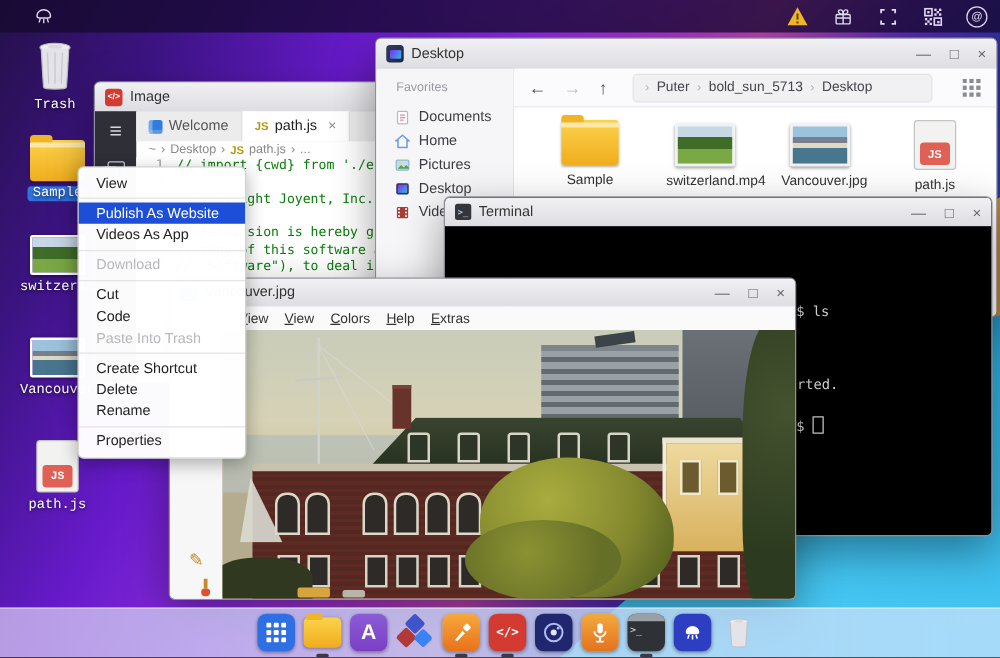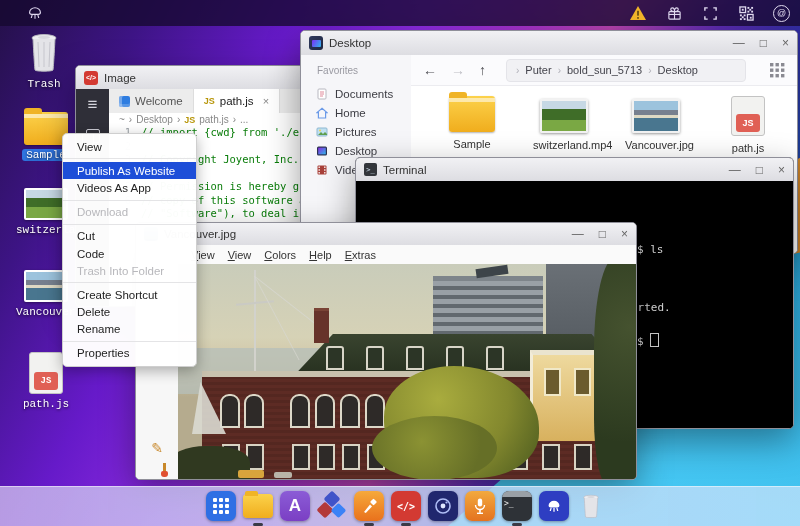--- a/index.html
+++ b/index.html
@@ -483,21 +483,21 @@
   <div id="ctx">
     <div class="cm-item">View</div>
     <div class="cm-sep"></div>
     <div class="cm-item hl">Publish As Website</div>
     <div class="cm-item">Videos As App</div>
     <div class="cm-sep"></div>
     <div class="cm-item dis">Download</div>
     <div class="cm-sep"></div>
     <div class="cm-item">Cut</div>
     <div class="cm-item">Code</div>
-    <div class="cm-item dis">Trash Into Folder</div>
+    <div class="cm-item dis">Paste Into Trash</div>
     <div class="cm-sep"></div>
     <div class="cm-item">Create Shortcut</div>
     <div class="cm-item">Delete</div>
     <div class="cm-item">Rename</div>
     <div class="cm-sep"></div>
     <div class="cm-item">Properties</div>
   </div>
 
   <div class="dock">
     <div class="dock-row">

